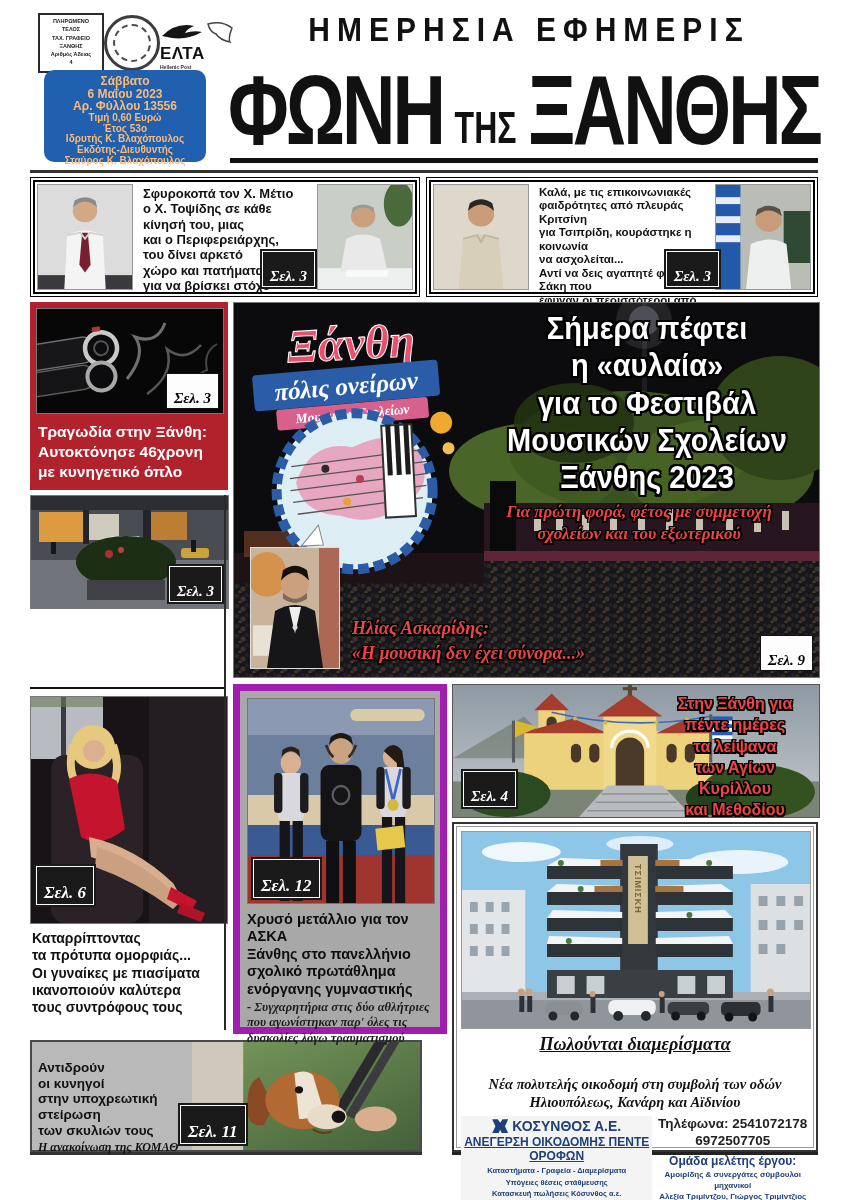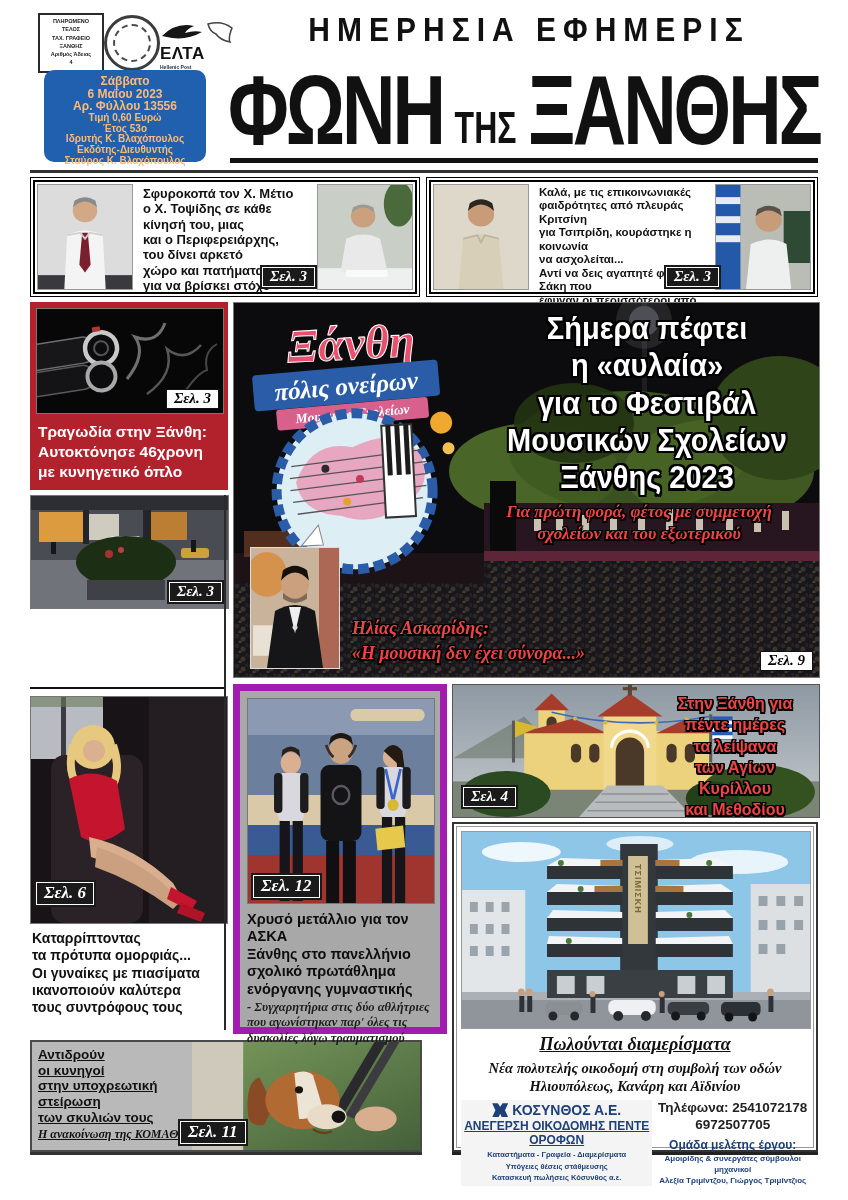--- a/index.html
+++ b/index.html
@@ -25,21 +25,21 @@
            letter-spacing:7px;transform:scaleY(1.08);transform-origin:top;white-space:nowrap;}
   .title-row{left:228px;top:46px;width:592px;height:110px;display:flex;align-items:flex-end;justify-content:space-between;}
   .t-big{font-size:74px;font-weight:900;letter-spacing:-3px;line-height:.92;transform:scaleY(1.32);transform-origin:bottom;white-space:nowrap;}
   .t-small{font-size:32px;font-weight:900;transform:scaleY(1.4);transform-origin:bottom;margin:0 2px 2px;}
   .title-underline{left:230px;top:158px;width:588px;height:5px;background:#111;}
   .header-rule{left:30px;top:170px;width:788px;height:3px;border-top:2px solid #333;border-bottom:1px solid #333;box-sizing:border-box;}
 
   
   .frame{border:1px solid #000;box-shadow:inset 0 0 0 2px #fff,inset 0 0 0 4px #000;background:#fff;box-sizing:border-box;}
   .badge{position:absolute;font-family:"Liberation Serif","DejaVu Serif",serif;font-style:italic;font-weight:bold;
-         font-size:15px;padding:0 7px 1px;white-space:nowrap;}
+         font-size:15px;padding:16px 7px 1px;white-space:nowrap;}
   .badge-dark{background:#1a1a1a;color:#fff;border:1px solid #fff;outline:2px solid #1a1a1a;}
   .badge-light{background:#fdfdfd;color:#000;border:1.5px solid #111;}
 
   
   .top-box{top:177px;height:120px;padding:6px;display:flex;gap:6px;}
   .top-box .txt{flex:1;padding:2px 4px 0;}
   #top-left{left:30px;width:390px;}
   #top-left .txt{font-size:13px;font-weight:bold;line-height:1.18;}
   #top-right{left:426px;width:392px;}
   #top-right .txt{font-size:11.5px;font-weight:bold;line-height:1.17;}
@@ -52,21 +52,21 @@
   .photo{border:1px solid #777;overflow:hidden;}
   .accident-photo{left:30px;top:495px;width:197px;height:112px;}
   .accident-text{left:32px;top:612px;width:192px;font-size:13.5px;font-weight:bold;line-height:1.2;}
   .left-divider{left:30px;top:687px;width:194px;height:2px;background:#111;}
   .beauty-photo{left:30px;top:696px;width:196px;height:226px;}
   .beauty-text{left:32px;top:930px;width:190px;font-size:14px;font-weight:bold;line-height:1.24;}
   .vrule{left:224px;top:495px;width:2px;height:535px;background:#2a2a2a;}
 
   .hunters{left:30px;top:1040px;width:392px;height:112px;background:#b9b9b9;border:2px solid #4a4a4a;
            box-shadow:0 3px 0 #333;display:flex;box-sizing:border-box;}
-  .hunters .txt{width:160px;padding:5px 6px;box-sizing:border-box;text-decoration:underline;}
+  .hunters .txt{width:160px;padding:18px 6px;box-sizing:border-box;}
   .hunters h2{margin:0;font-size:13.5px;line-height:1.16;font-weight:bold;}
   .hunters .note{font-family:"Liberation Serif",serif;font-style:italic;font-weight:bold;font-size:12px;margin-top:2px;}
   .hunters .ph{flex:1;overflow:hidden;position:relative;}
   .hunters .badge{left:148px;bottom:6px;font-size:17px;}
 
   
   .main-story{left:233px;top:302px;width:585px;height:374px;border:1px solid #777;overflow:hidden;}
   .outl{color:#fff;text-shadow:-2px -2px 0 #000,2px -2px 0 #000,-2px 2px 0 #000,2px 2px 0 #000,
         -2px 0 0 #000,2px 0 0 #000,0 -2px 0 #000,0 2px 0 #000;}
   .outl-s{color:#ef4444;text-shadow:-1.5px -1.5px 0 #000,1.5px -1.5px 0 #000,-1.5px 1.5px 0 #000,1.5px 1.5px 0 #000,
@@ -96,21 +96,21 @@
   .church .badge{left:10px;bottom:10px;}
 
   
   .adbox{left:452px;top:822px;width:366px;height:330px;border:2px solid #333;background:#fff;
          box-shadow:inset 0 0 0 2px #fff,inset 0 0 0 3px #999,0 3px 0 #222;
          padding:7px;box-sizing:border-box;}
   .adbox .ph{width:100%;height:196px;border:1px solid #999;overflow:hidden;}
   .ad-title{text-align:center;font-family:"Liberation Serif",serif;font-style:italic;font-weight:bold;
             font-size:18px;text-decoration:underline;margin-top:5px;}
   .ad-sub{text-align:center;font-family:"Liberation Serif",serif;font-style:italic;font-weight:bold;
-          font-size:14.5px;line-height:1.25;margin-top:4px;}
+          font-size:14.5px;line-height:1.25;margin-top:20px;}
   .ad-row{display:flex;margin-top:5px;gap:4px;}
   .ad-left{width:55%;background:#f4f4f4;text-align:center;padding:2px 0;color:#1d3f7a;}
   .ad-left .co{font-size:14px;font-weight:900;}
   .ad-left .co-line{font-size:12px;font-weight:bold;text-decoration:underline;margin-top:1px;}
   .ad-left .co-details{font-size:7.5px;font-weight:bold;line-height:1.5;margin-top:2px;}
   .ad-logo{display:inline-block;width:16px;height:14px;background:#1d3f7a;vertical-align:-2px;margin-right:4px;
            clip-path:polygon(0 0,35% 0,50% 25%,65% 0,100% 0,80% 50%,100% 100%,60% 100%,50% 75%,40% 100%,0 100%,20% 50%);}
   .ad-right{flex:1;text-align:center;color:#222;}
   .ad-right .phones{font-size:13.5px;font-weight:900;line-height:1.25;}
   .ad-right .team-label{font-size:12px;font-weight:bold;color:#1d3f7a;margin-top:4px;}

